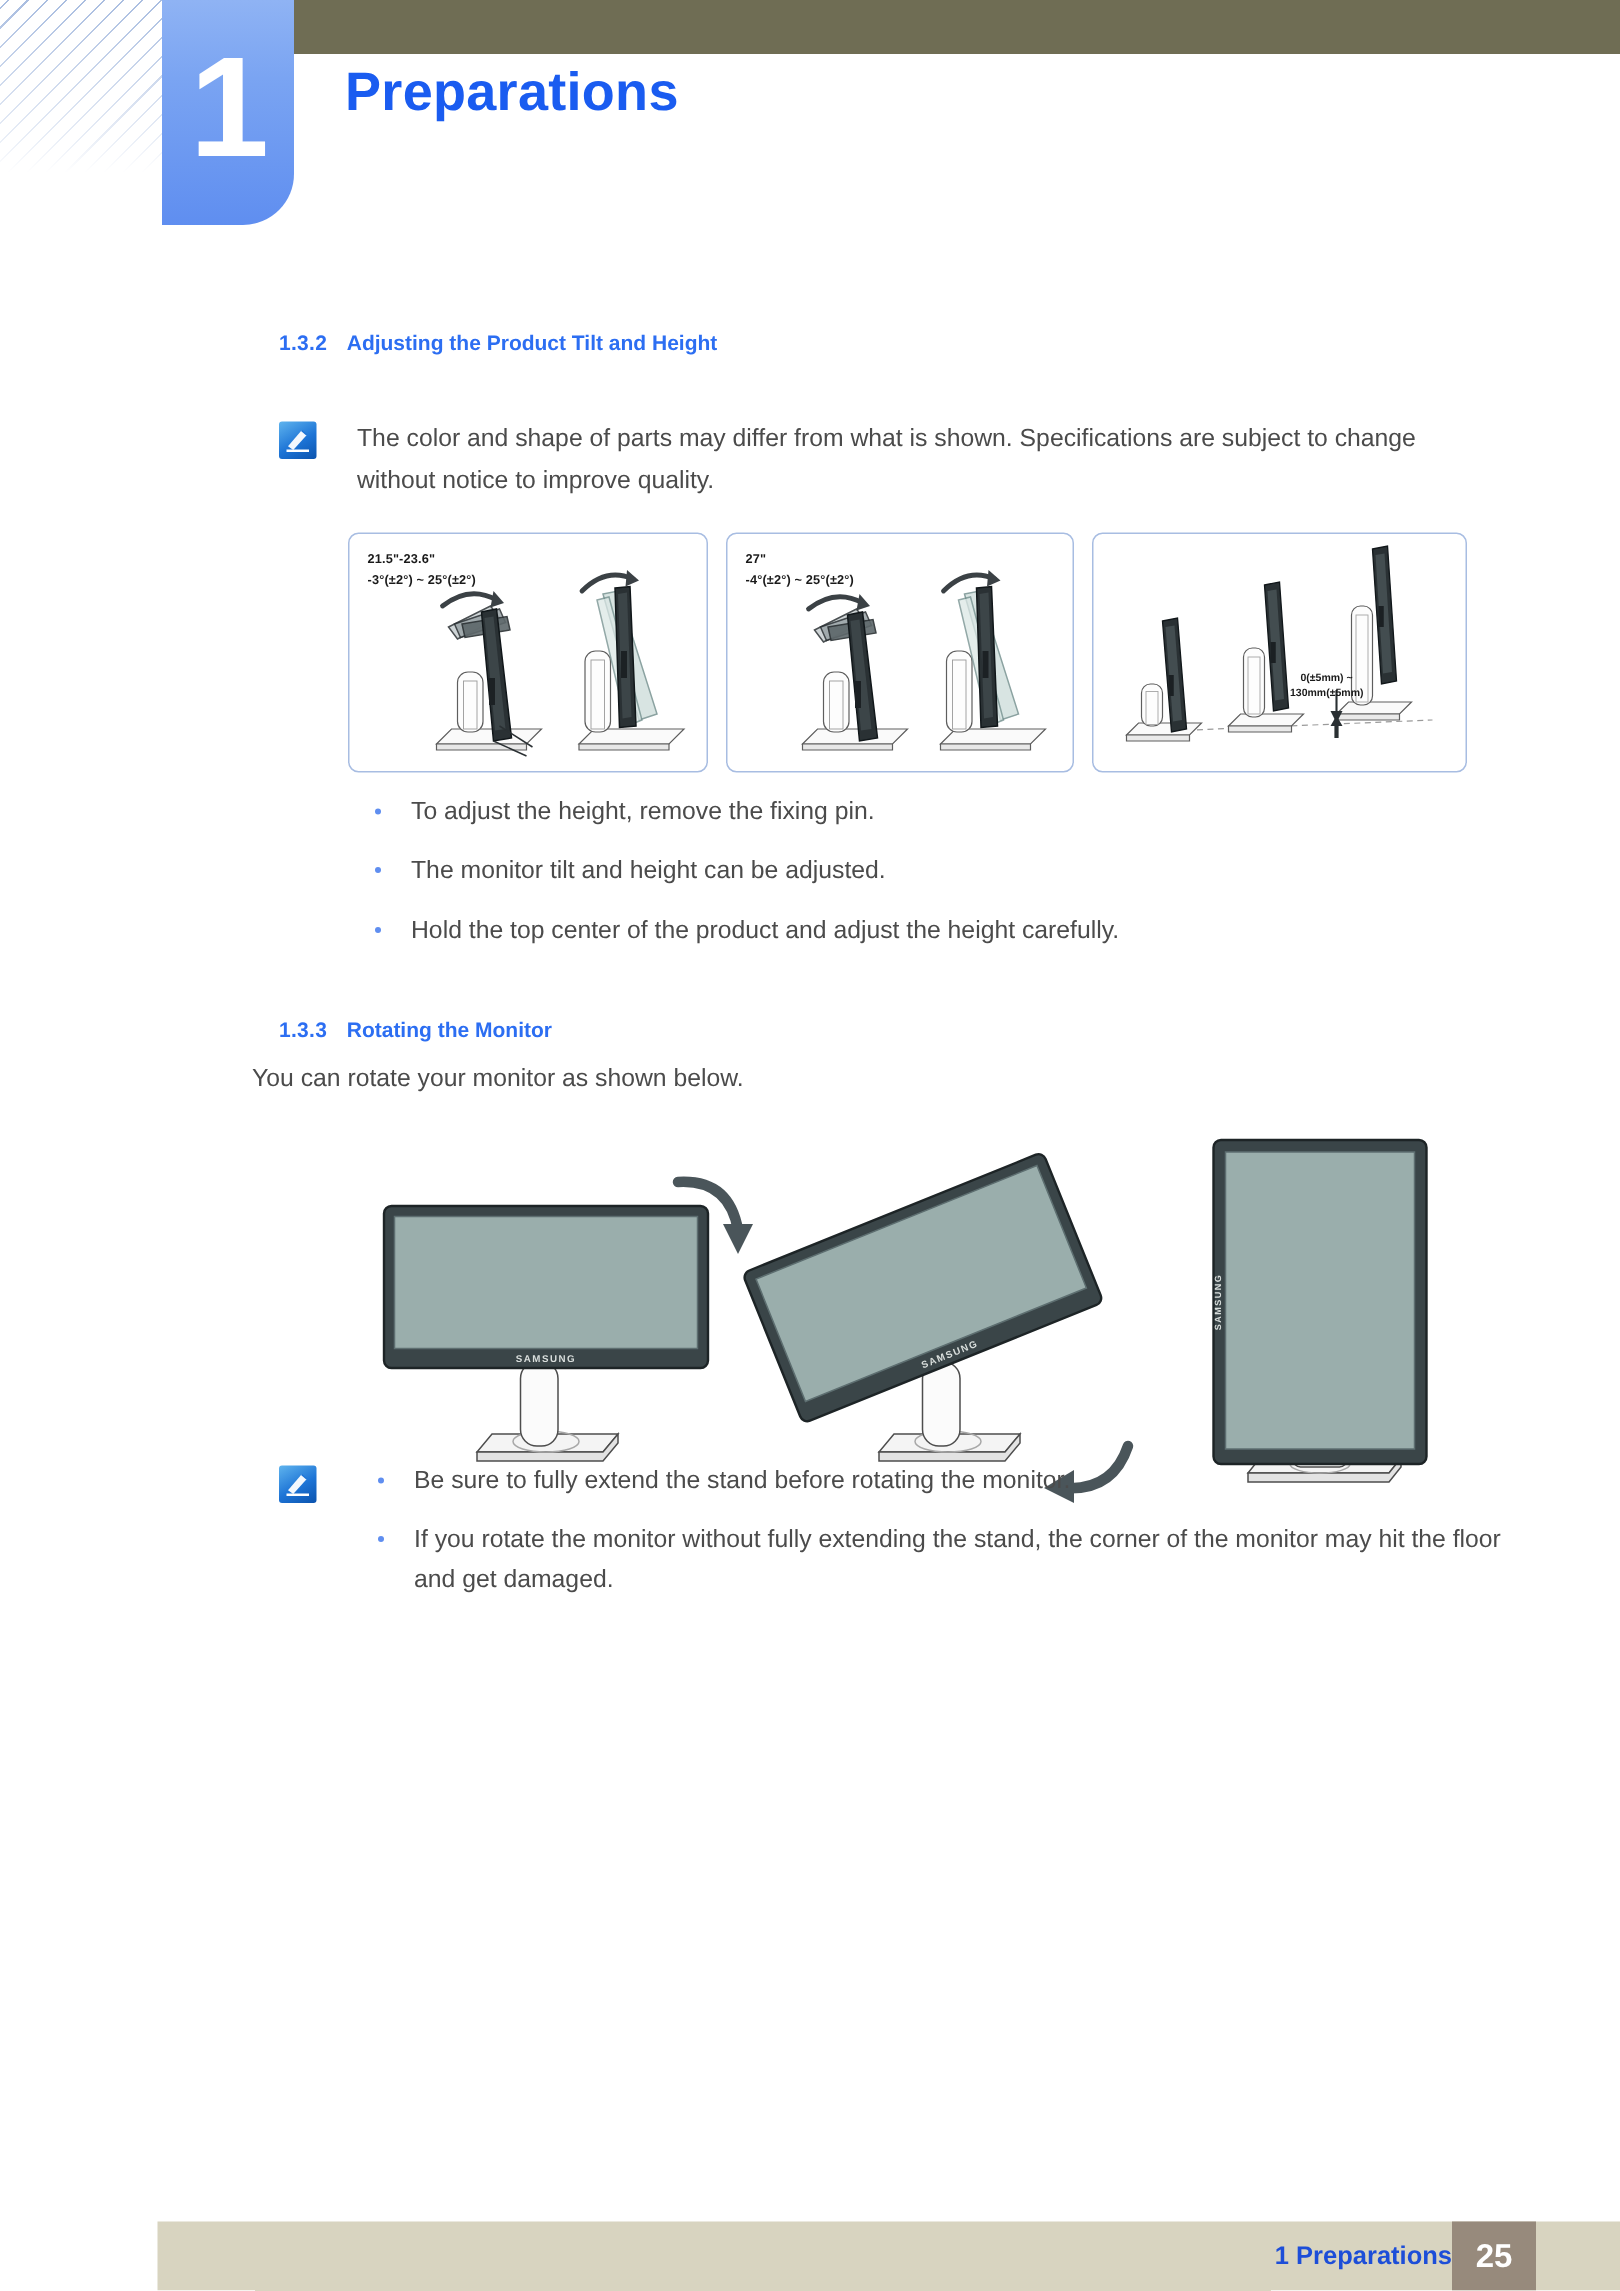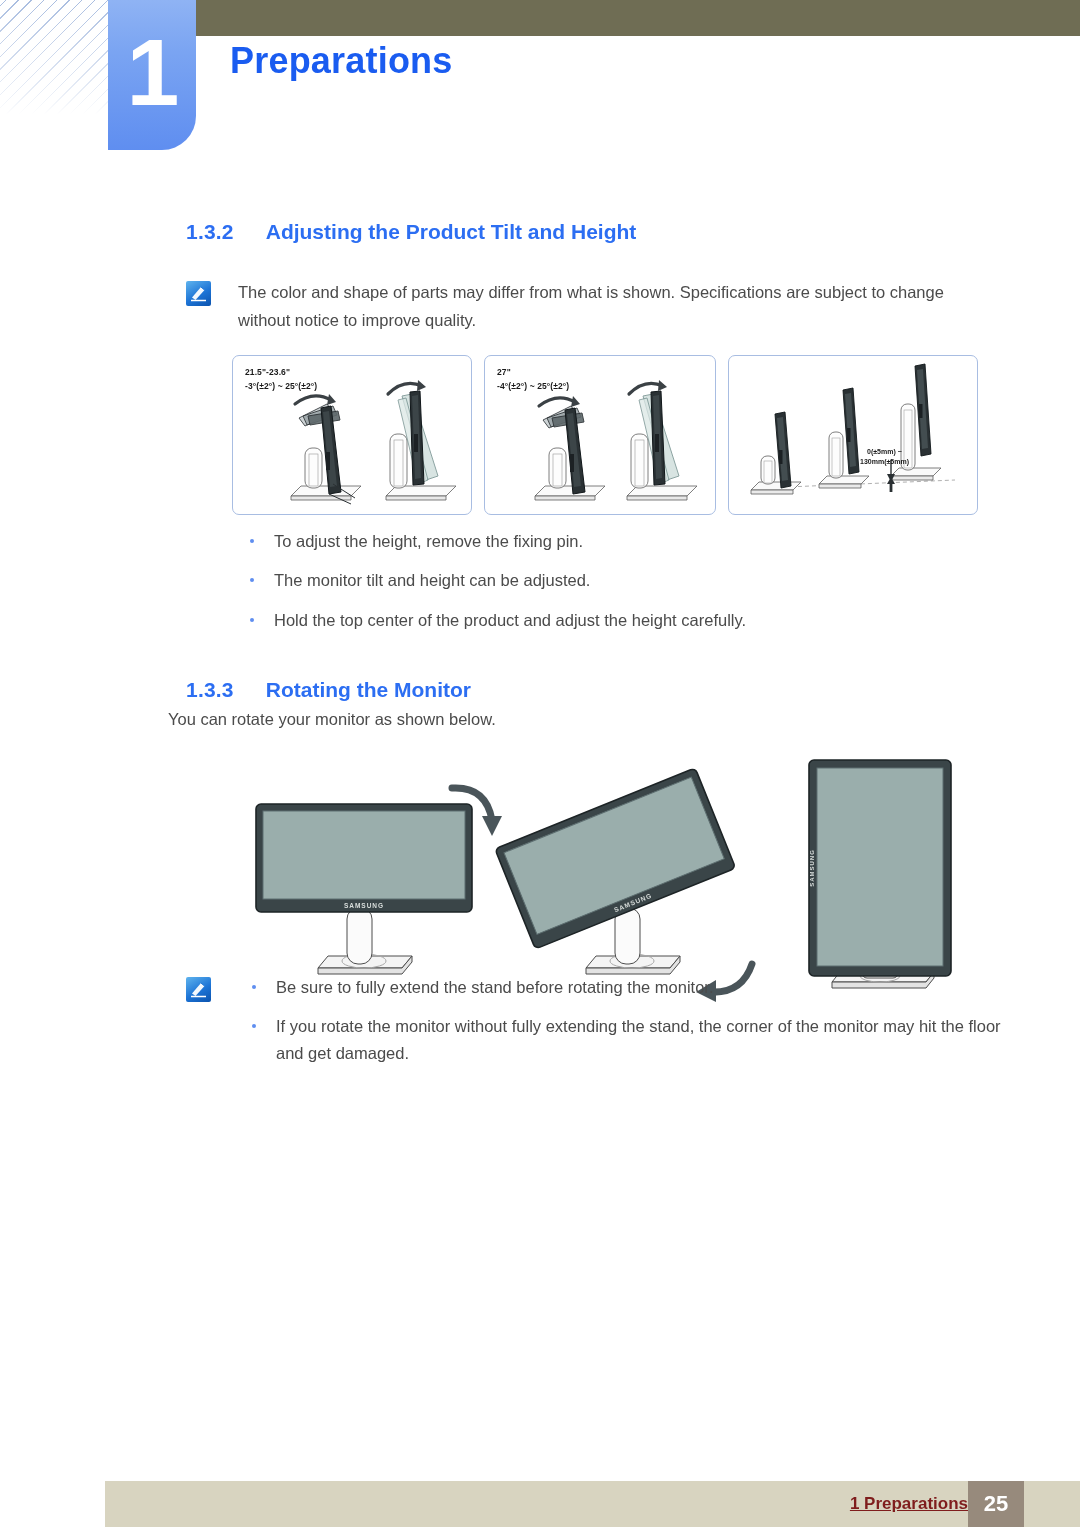--- a/index.html
+++ b/index.html
@@ -34,22 +34,22 @@
   }
   .chap-title {
     position:absolute; left:230px; top:40px;
     color:#1a5cf0; font-size:36px; font-weight:bold; letter-spacing:.2px;
   }
 
   
   .content { position:absolute; left:0; top:150px; width:1080px; }
 
   h2.sec {
-    color:#2c6ef2; font-size:21px; font-weight:bold;
-    display:flex; gap:32px; align-items:baseline;
+    color:#2c6ef2; font-size:14px; font-weight:bold;
+    display:flex; gap:13px; align-items:baseline;
   }
   .sec-num { letter-spacing:.2px; }
 
   .note-row { display:flex; align-items:flex-start; gap:0;justify-content:flex-end; }
   .note-icon {
     flex:0 0 auto; width:25px; height:25px; margin-top:3px;
     background: linear-gradient(150deg,#5fb4ee 0%, #1d74d6 55%, #0b53ae 100%);
     border-radius:2px; position:relative; overflow:hidden;
   }
   .note-icon svg { position:absolute; left:2px; top:2px; }
@@ -79,21 +79,21 @@
     font-weight:bold; color:#1a1a1a; line-height:1.65; letter-spacing:.1px;
   }
 
   
   .rotate-figure { position:relative; width:1080px; height:260px; }
 
   
   .footer { position:absolute; left:105px; bottom:0; width:975px; height:46px; background:#d8d4c0; }
   .footer-label {
     position:absolute; right:112px; top:50%; transform:translateY(-50%);
-    color:#7f1d1d; font-size:17px; font-weight:bold;text-decoration:underline;
+    color:#1d4ed8; font-size:17px; font-weight:bold;
   }
   .footer-page {
     position:absolute; right:56px; top:0; width:56px; height:46px;
     background:#978a7c; color:#ffffff; font-size:22px; font-weight:bold;
     display:flex; align-items:center; justify-content:center;
   }
 </style>
 </head>
 <body>
 

